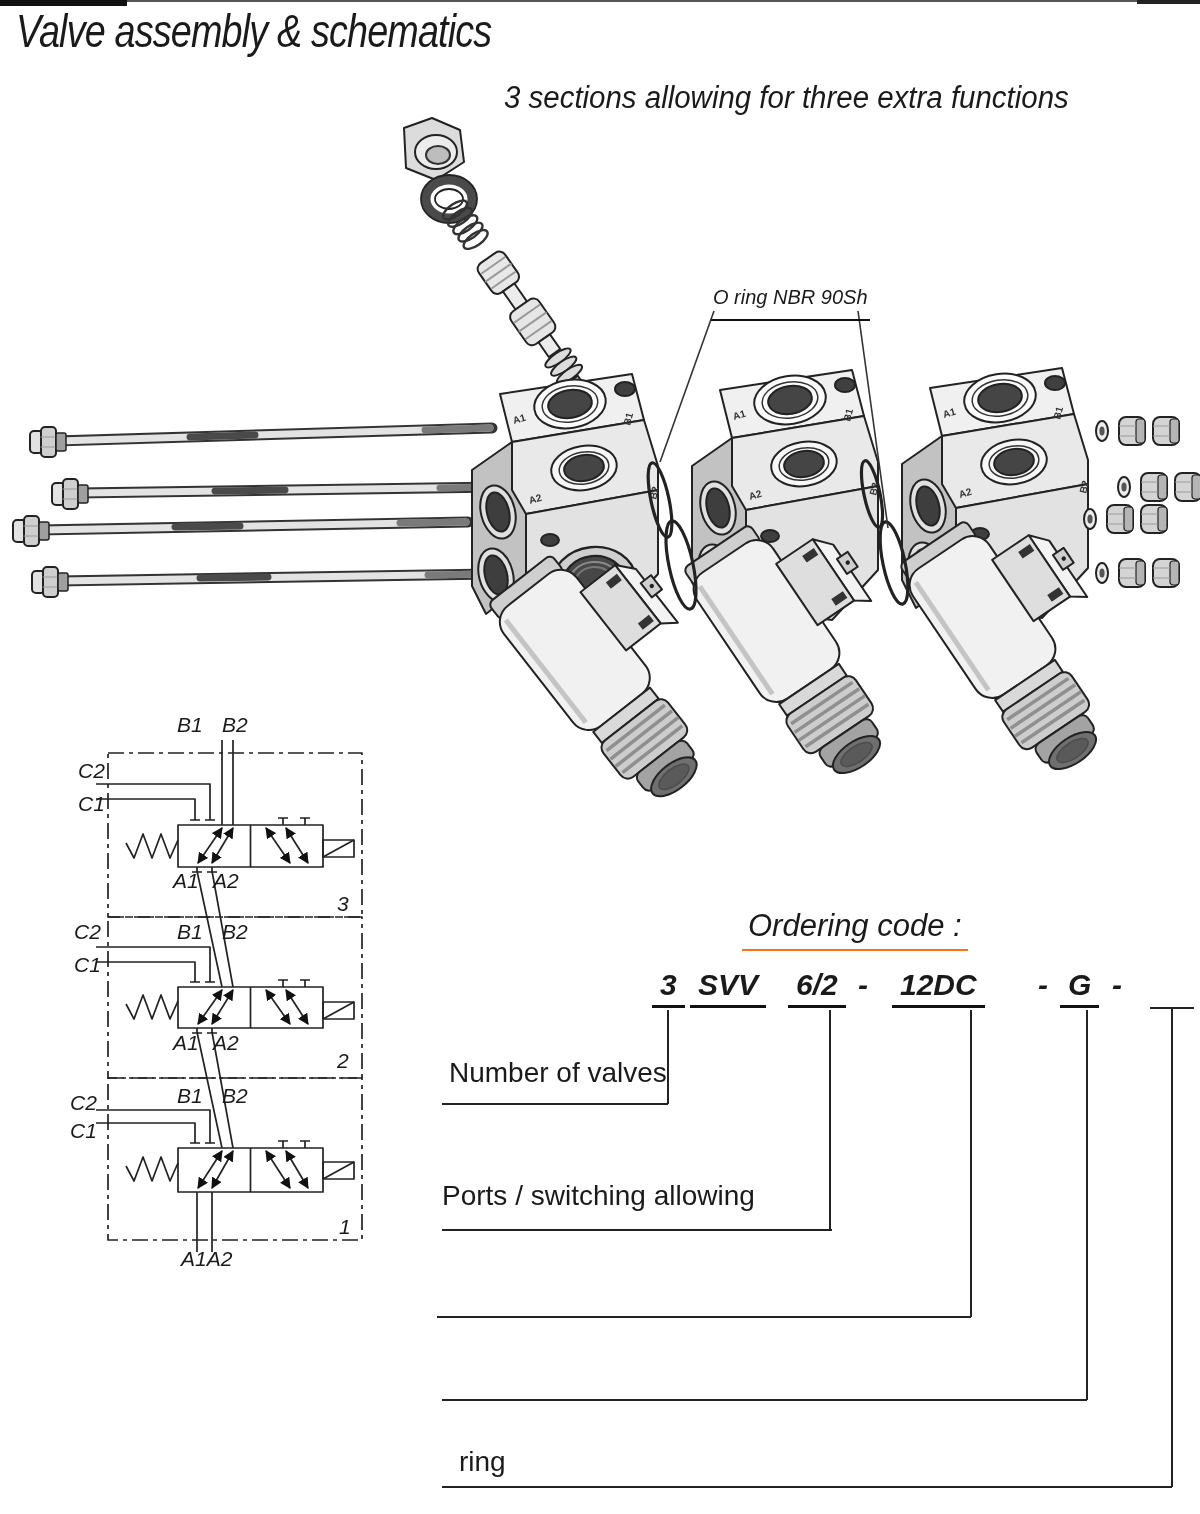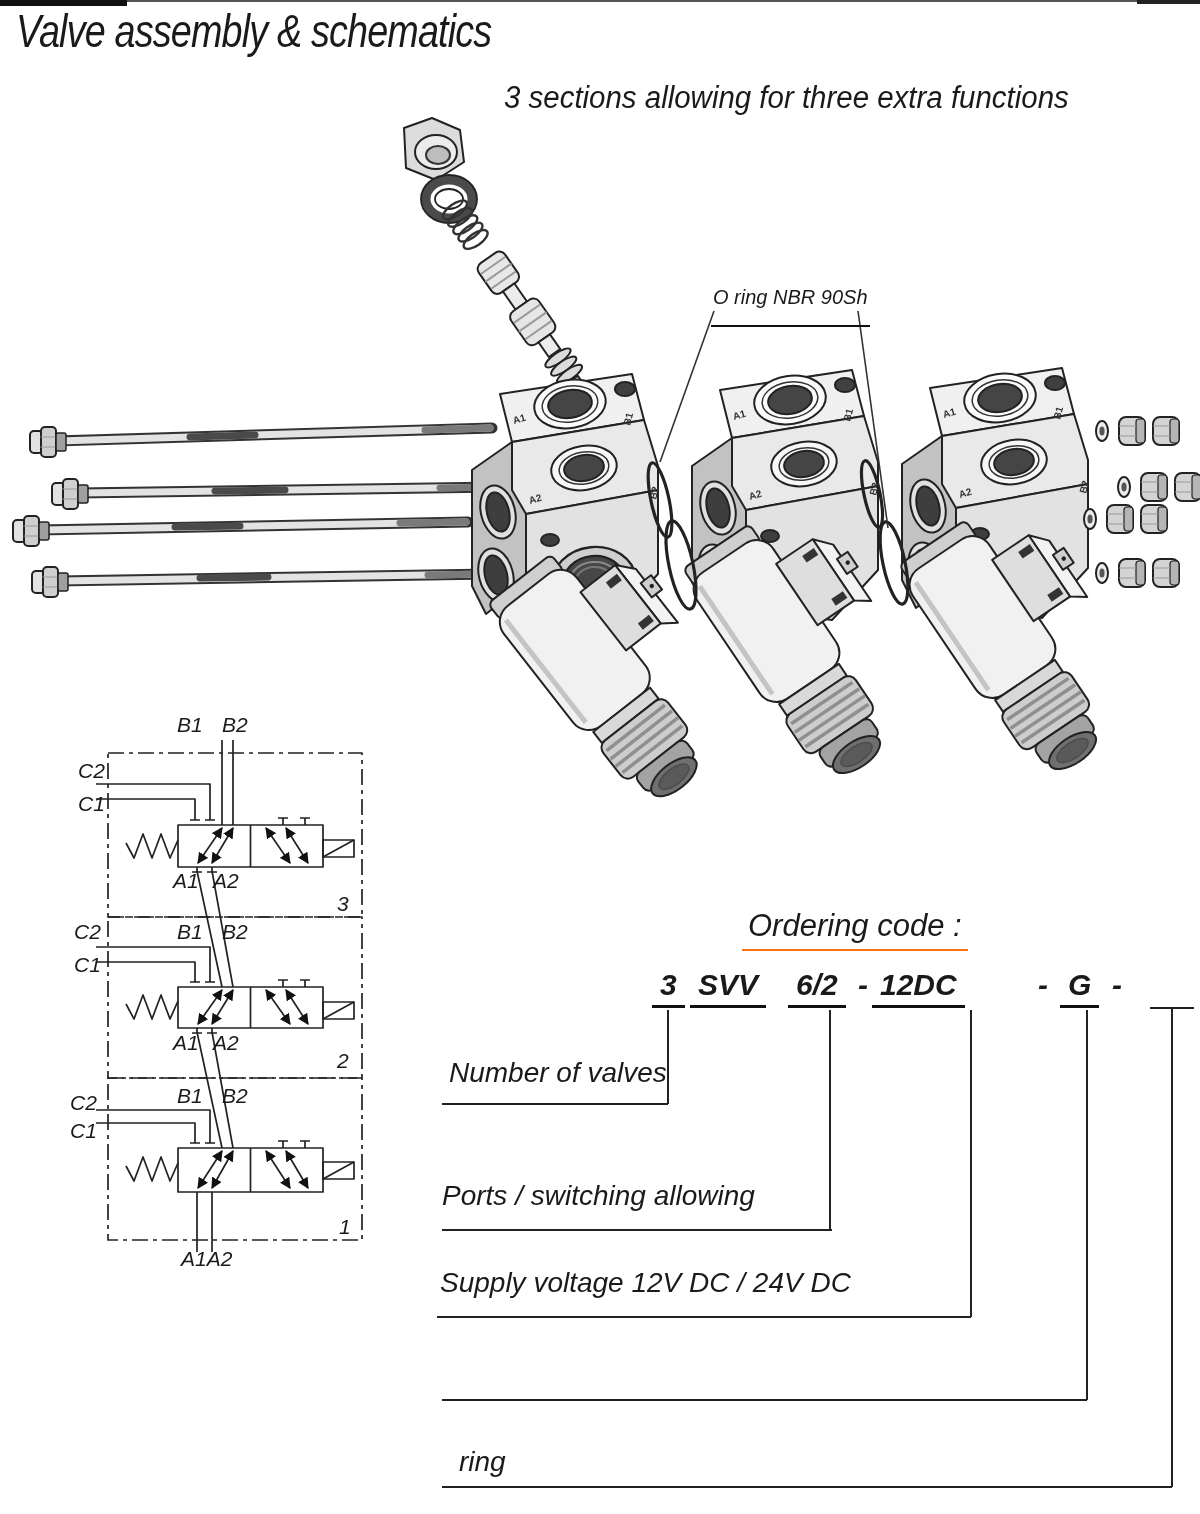--- a/index.html
+++ b/index.html
@@ -2,28 +2,28 @@
 <html><head>
 <meta charset="utf-8">
 <style>
   html,body{margin:0;padding:0;background:#fff;}
   #page{position:relative;width:1200px;height:1514px;background:#ffffff;overflow:hidden;
         font-family:"Liberation Sans",sans-serif;color:#1a1a1a;}
   .abs{position:absolute;white-space:nowrap;}
   .it{font-style:italic;}
   #title{left:16px;top:4px;font-size:46px;transform:scaleX(.82);transform-origin:left top;letter-spacing:-1px;}
   #subtitle{left:504px;top:80px;font-size:31px;transform:scaleX(.95);transform-origin:left top;}
-  #oring-label{left:711px;top:286px;font-size:20px;border-bottom:2px solid #111;padding:0 2px 16px 2px;}
+  #oring-label{left:711px;top:286px;font-size:20px;border-bottom:2px solid #111;padding:0 2px 10px 2px;}
   .schlbl{font-size:21px;}
   .unitnum{font-size:21px;}
   #stacking{left:112px;top:1298px;font-size:28px;}
   #ord-title{left:742px;top:908px;font-size:31px;border-bottom:2px solid #f97316;padding:0 6px 5px 6px;}
   .code{font-size:30px;font-weight:bold;font-style:italic;top:968px;}
   .code-u{border-bottom:3px solid #111;padding:0 8px 3px 8px;}
-  .callout{font-size:28px;font-style:italic;}
+  .callout{font-size:28px;}
   svg{position:absolute;left:0;top:0;}
 </style>
 </head>
 <body>
 
 <div id="page">
 
 <svg width="1200" height="1514" viewBox="0 0 1200 1514">
   <defs>
     <marker id="ah" viewBox="0 0 10 10" refX="9" refY="5" markerWidth="6.5" markerHeight="6.5" orient="auto-start-reverse">
@@ -322,23 +322,22 @@
   <span class="abs it schlbl" style="left:181px;top:1247px">A1A2</span>
   <span class="abs it unitnum" style="left:339px;top:1215px">1</span>
 </div>
 
 
 <div class="abs it" id="ord-title">Ordering code :</div>
 <span class="abs code code-u" style="left:652px">3</span>
 <span class="abs code code-u" style="left:690px">SVV</span>
 <span class="abs code code-u" style="left:788px">6/2</span>
 <span class="abs code" style="left:858px">-</span>
-<span class="abs code code-u" style="left:872px">12DC</span>
+<span class="abs code code-u" style="left:892px">12DC</span>
 <span class="abs code" style="left:1038px">-</span>
 <span class="abs code code-u" style="left:1060px">G</span>
 <span class="abs code" style="left:1112px">-</span>
 
 <span class="abs callout" style="left:449px;top:1057px">Number of valves</span>
 <span class="abs callout" style="left:442px;top:1180px">Ports / switching allowing</span>
-<span class="abs callout" style="left:440px;top:1267px">Supply voltage 12V DC / 24V DC</span>
 <span class="abs callout" style="left:459px;top:1446px">ring</span>
 
 </div>
 
 </body></html>

